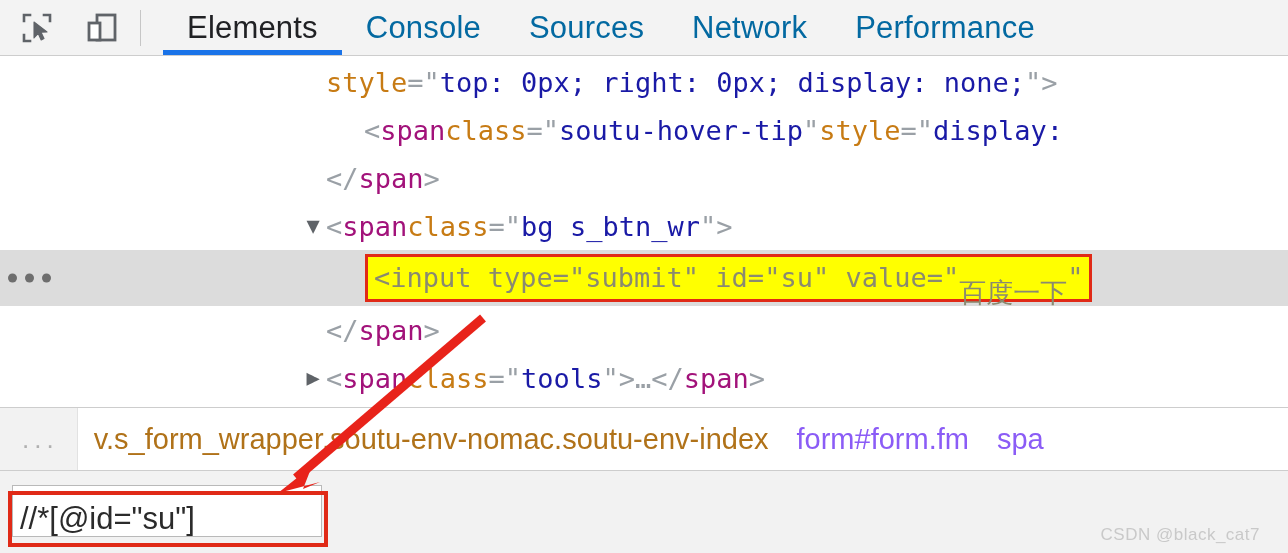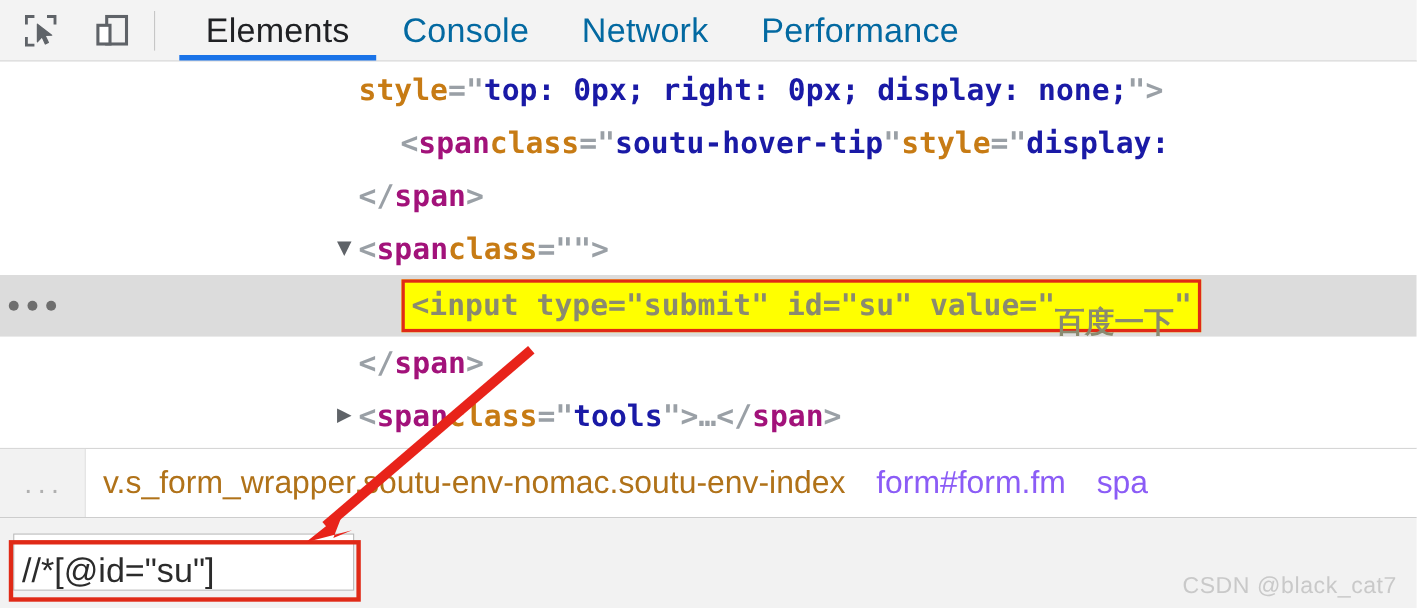--- a/index.html
+++ b/index.html
@@ -97,21 +97,20 @@
   }
   .dom-row {
     height: 48px;
     display: flex;
     align-items: center;
     font-family: "DejaVu Sans Mono", monospace;
     font-size: 27px;
     white-space: nowrap;
     position: relative;
     box-sizing: border-box;
-    font-weight: bold;
   }
   .dom-row .code {
     display: flex;
     align-items: center;
   }
 
   
   .tok-bracket { color: #9aa0a6; }
   .tok-tag     { color: #a2127a; }
   .tok-attr    { color: #c77b14; }
@@ -238,23 +237,23 @@
     border: none;
     outline: none;
     background: transparent;
     font-family: "Liberation Sans", sans-serif;
     font-size: 31px;
     color: #2b2b2b;
     padding: 0;
   }
   .watermark {
     position: absolute;
-    right: 18px;
+    right: 28px;
     bottom: 8px;
-    font-size: 21px;
+    font-size: 17px;
     color: #c9c9c9;
     font-family: "Liberation Sans", sans-serif;
     letter-spacing: 0.5px;
   }
 
   
   .arrow-overlay {
     position: absolute;
     left: 0;
     top: 0;
@@ -297,20 +296,23 @@
     <div class="toolbar-divider"></div>
 
     <div class="tabs">
       <div class="tab active">
         <span>Elements</span>
       </div>
       <div class="tab">
         <span>Console</span>
       </div>
       <div class="tab">
+        <span>Sources</span>
+      </div>
+      <div class="tab">
         <span>Network</span>
       </div>
       <div class="tab">
         <span>Performance</span>
       </div>
     </div>
   </div>
 
   <div class="dom-tree" id="dom-tree">
       <div class="dom-row">
@@ -349,20 +351,21 @@
         </span>
       </div>
       <div class="dom-row">
         <span class="code" style="margin-left: 300px;">
           <span class="twisty">▼</span>
           <span class="tok-bracket">&lt;</span>
           <span class="tok-tag">span</span>
           <span class="tok-attr"> class</span>
           <span class="tok-eq">=</span>
           <span class="tok-quote">"</span>
+          <span class="tok-val">bg s_btn_wr</span>
           <span class="tok-quote">"</span>
           <span class="tok-bracket">&gt;</span>
         </span>
       </div>
       <div class="dom-row selected">
         <span class="row-dots">
           <i></i>
           <i></i>
           <i></i>
         </span>

